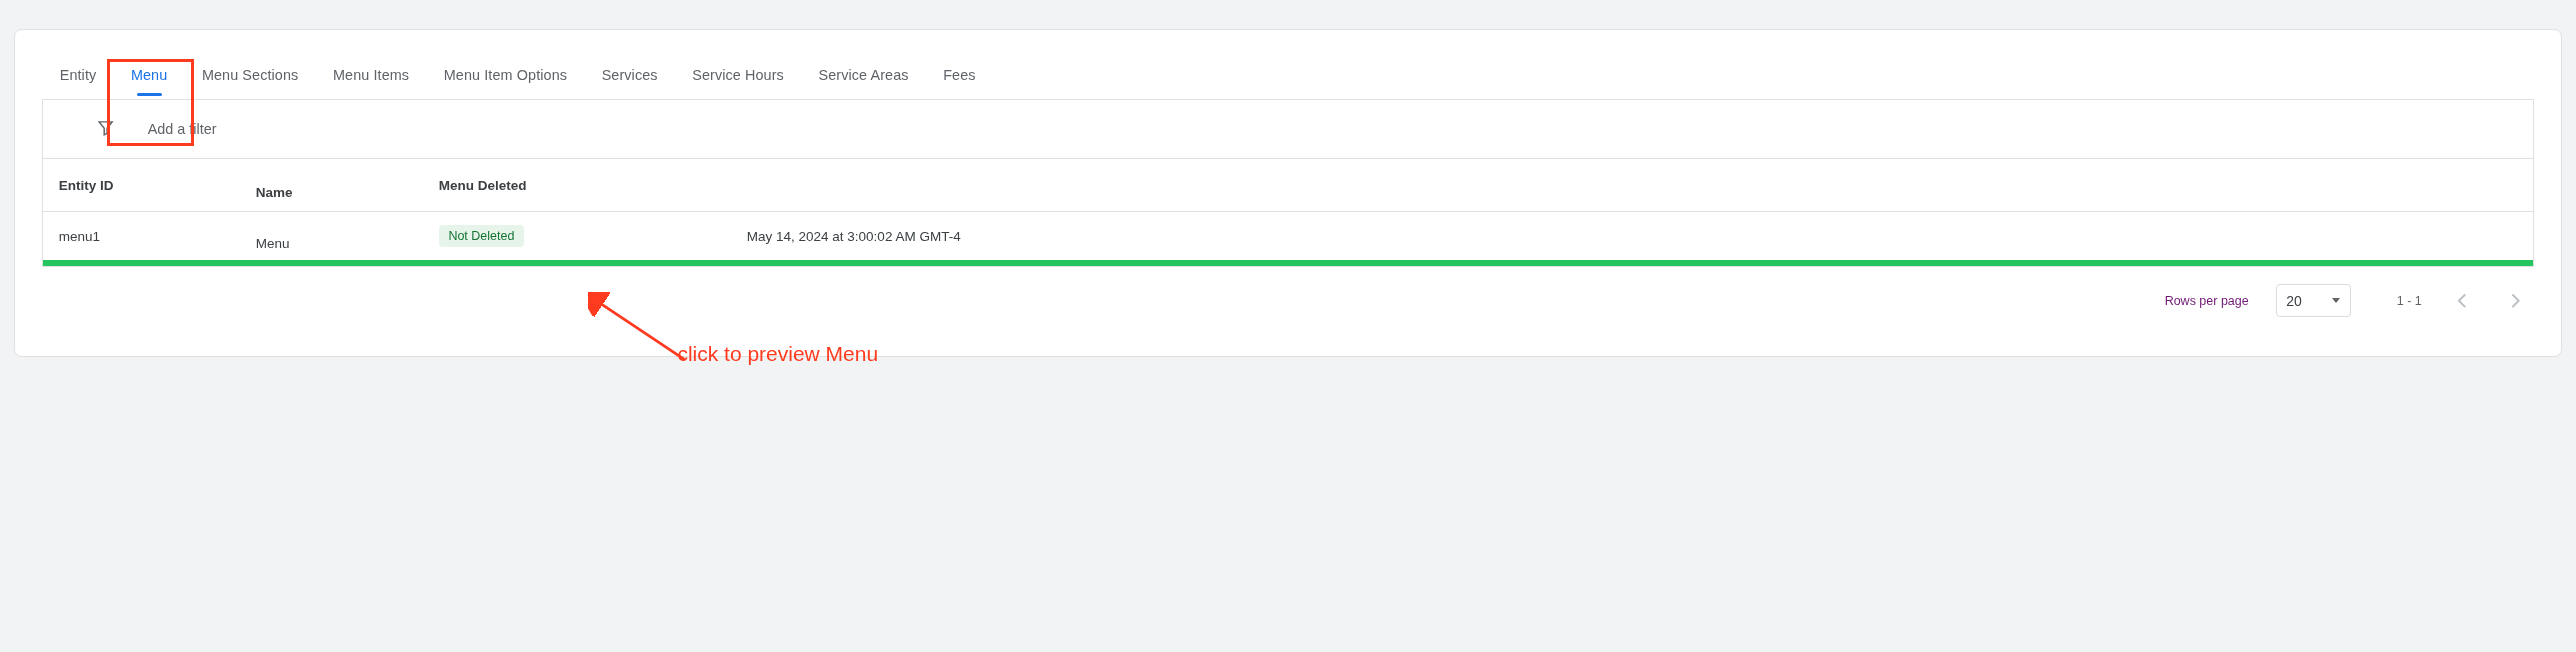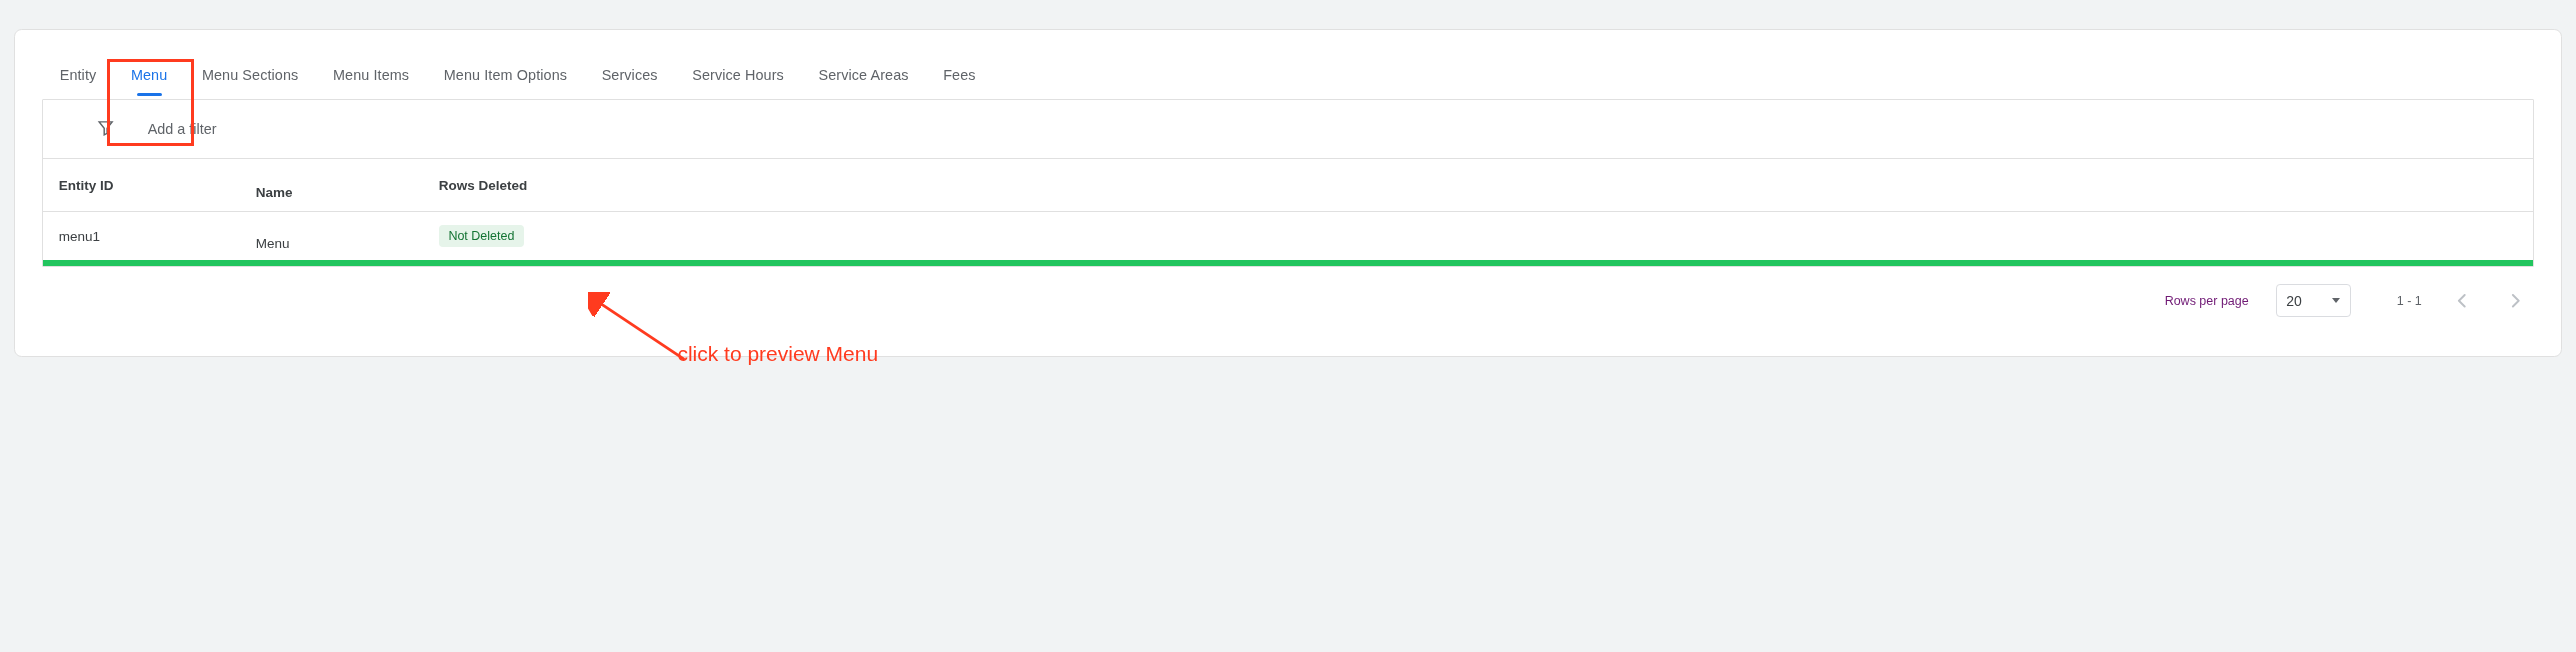--- a/index.html
+++ b/index.html
@@ -175,29 +175,30 @@
           <svg width="17.3" height="17.3" viewBox="0 0 24 24" fill="none" stroke="#5f6368" stroke-width="2">
             <polygon points="3 4 21 4 14 13 14 20 10 22 10 13 3 4"></polygon>
           </svg>
         </span>
         <span class="filter-text">Add a filter</span>
       </div>
 
       <div class="headers">
         <div class="col-id">Entity ID</div>
         <div class="col-name">Name</div>
-        <div class="col-del">Rows Deleted</div>
+        <div class="col-del">Menu Deleted</div>
       </div>
 
       <div class="data-row">
         <div class="col-id">menu1</div>
         <div class="col-name">Menu</div>
         <div class="col-del">
           <span class="chip">Not Deleted</span>
         </div>
+        <div class="col-mod">May 14, 2024 at 3:00:02 AM GMT-4</div>
       </div>
     </div>
 
     <div class="pager">
       <span class="pager-label">Rows per page</span>
       <div class="select-box">
         <span>20</span>
         <span class="caret-down"></span>
       </div>
       <span class="pager-range">1 - 1</span>

